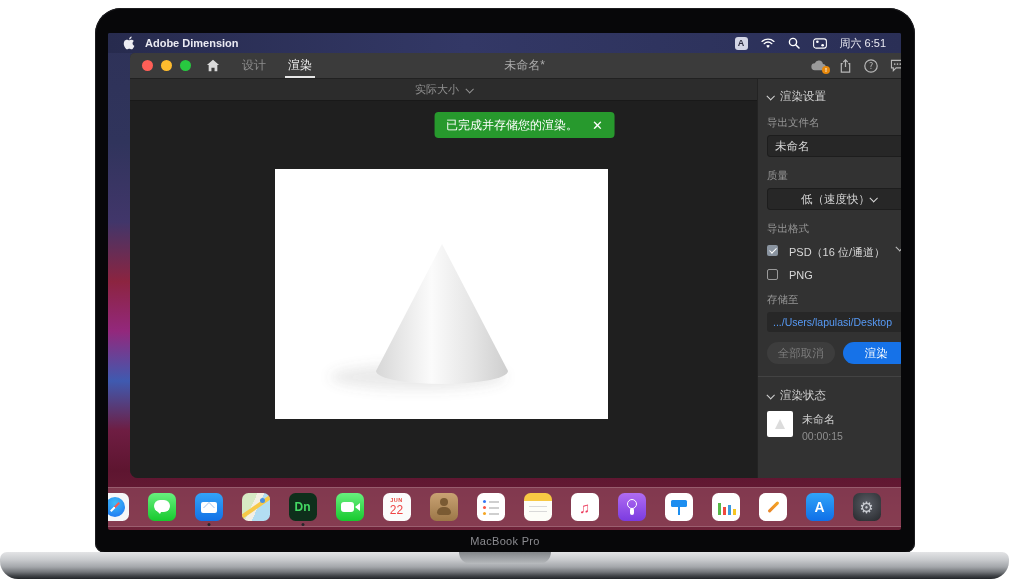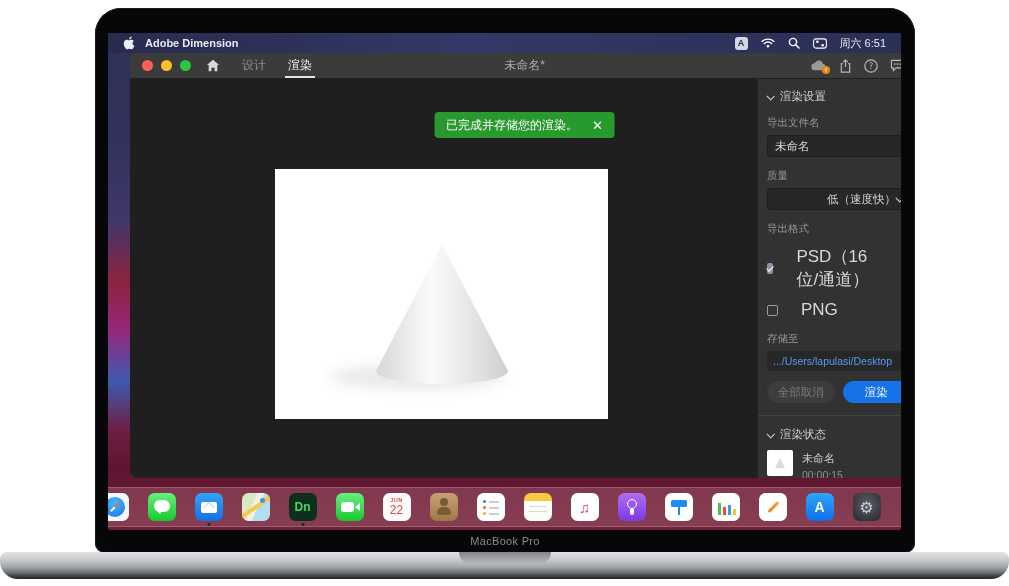--- a/index.html
+++ b/index.html
@@ -62,22 +62,22 @@
         box-sizing:border-box;padding:0 9px;color:#d5d5d5;}
   .p-header{margin-top:10px;display:flex;align-items:center;gap:7px;font-size:11.5px;color:#d2d2d2;}
   .p-tabs{margin-top:11px;display:flex;align-items:flex-end;gap:12px;}
   .p-tab{font-size:11.5px;color:#8c8c8c;padding-bottom:5px;position:relative;display:flex;align-items:center;gap:3px;}
   .p-tab.active{color:#eaeaea;}
   .p-tab.active::after{content:"";position:absolute;left:0;right:0;bottom:0;height:2px;background:#e6e6e6;}
   .beta{font-size:8px;border:1px solid #787878;color:#9c9c9c;padding:0 3px;border-radius:2px;line-height:10px;}
   .p-label{margin-top:12px;color:#969696;font-size:10.5px;}
   .p-field{margin-top:5px;height:20px;background:#272727;border:1px solid #1d1d1d;border-radius:3px;
         display:flex;align-items:center;padding:0 7px;color:#dcdcdc;font-size:11.5px;}
-  .p-select{justify-content:flex-end;color:#d6d6d6;font-family:Liberation Serif, serif;}
-  .p-check-row{margin-top:9px;display:flex;align-items:center;gap:23px;font-size:17px;color:#d8d8d8;}
+  .p-select{justify-content:center;color:#d6d6d6;font-family:Liberation Serif, serif;}
+  .p-check-row{margin-top:9px;display:flex;gap:11px;font-size:11px;color:#d8d8d8;}
   .checkbox{width:11px;height:11px;border-radius:2px;box-sizing:border-box;}
   .checkbox.checked{background:#8a94a0;display:flex;align-items:center;justify-content:center;}
   .checkbox.checked i{display:block;width:3px;height:6px;border-right:1.5px solid #fff;border-bottom:1.5px solid #fff;
         transform:rotate(45deg) translate(-0.5px,-0.5px);}
   .checkbox.unchecked{border:1.5px solid #9a9a9a;}
   .p-path{margin-top:5px;height:20px;background:#272727;border-radius:3px;display:flex;align-items:center;
         padding:0 6px;color:#579af5;font-size:10.5px;white-space:nowrap;overflow:hidden;}
   .p-buttons{margin-top:10px;display:flex;gap:8px;}
   .btn{flex:1;height:22px;border-radius:12px;display:flex;align-items:center;justify-content:center;font-size:11.5px;cursor:default;}
   .btn-cancel{background:#3d3d3d;color:#7b7b7b;}
@@ -260,20 +260,24 @@
         </div>
 
         <div class="toast">
           <span>已完成并存储您的渲染。</span>
           <span class="toast-close">✕</span>
         </div>
 
         <div class="content">
 
           <div class="canvas-area">
+            <div class="zoombar">
+              <span>实际大小</span>
+              <span class="chev"></span>
+            </div>
             <div class="artboard">
               <svg width="333" height="250" viewBox="0 0 333 250">
                 <defs>
                   <linearGradient id="coneGrad" x1="0" y1="0" x2="1" y2="0">
                     <stop offset="0" stop-color="#d7d7d7"></stop>
                     <stop offset="0.42" stop-color="#fbfbfb"></stop>
                     <stop offset="0.72" stop-color="#e6e6e6"></stop>
                     <stop offset="1" stop-color="#cecece"></stop>
                   </linearGradient>
                   <filter id="soft" x="-50%" y="-50%" width="200%" height="200%">

